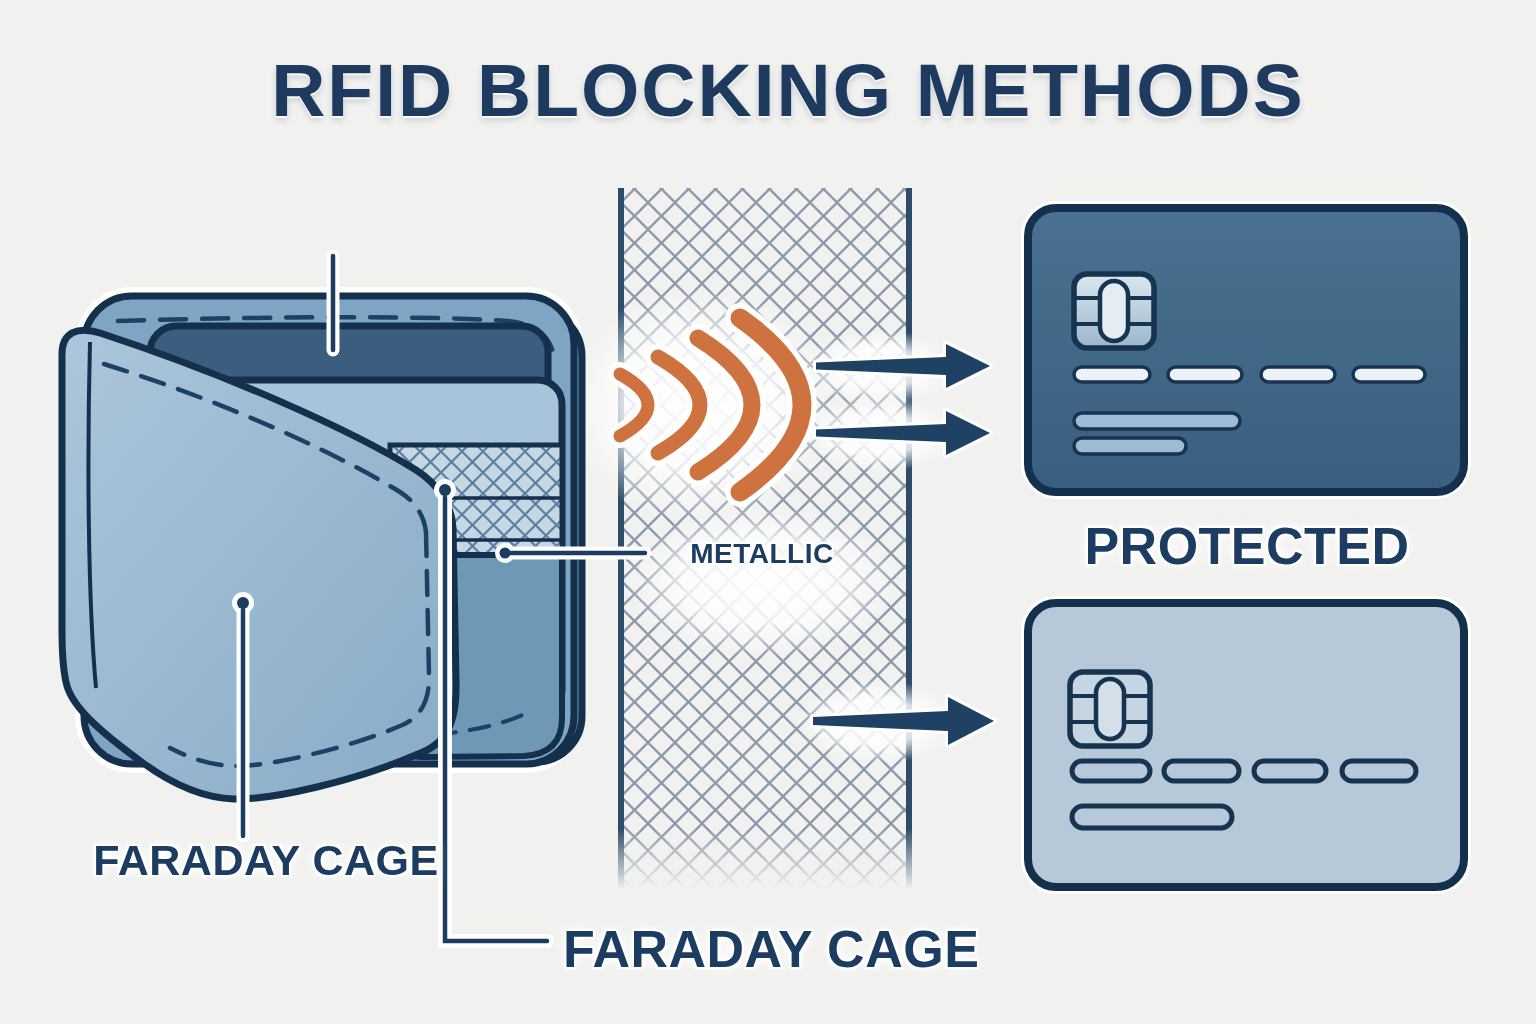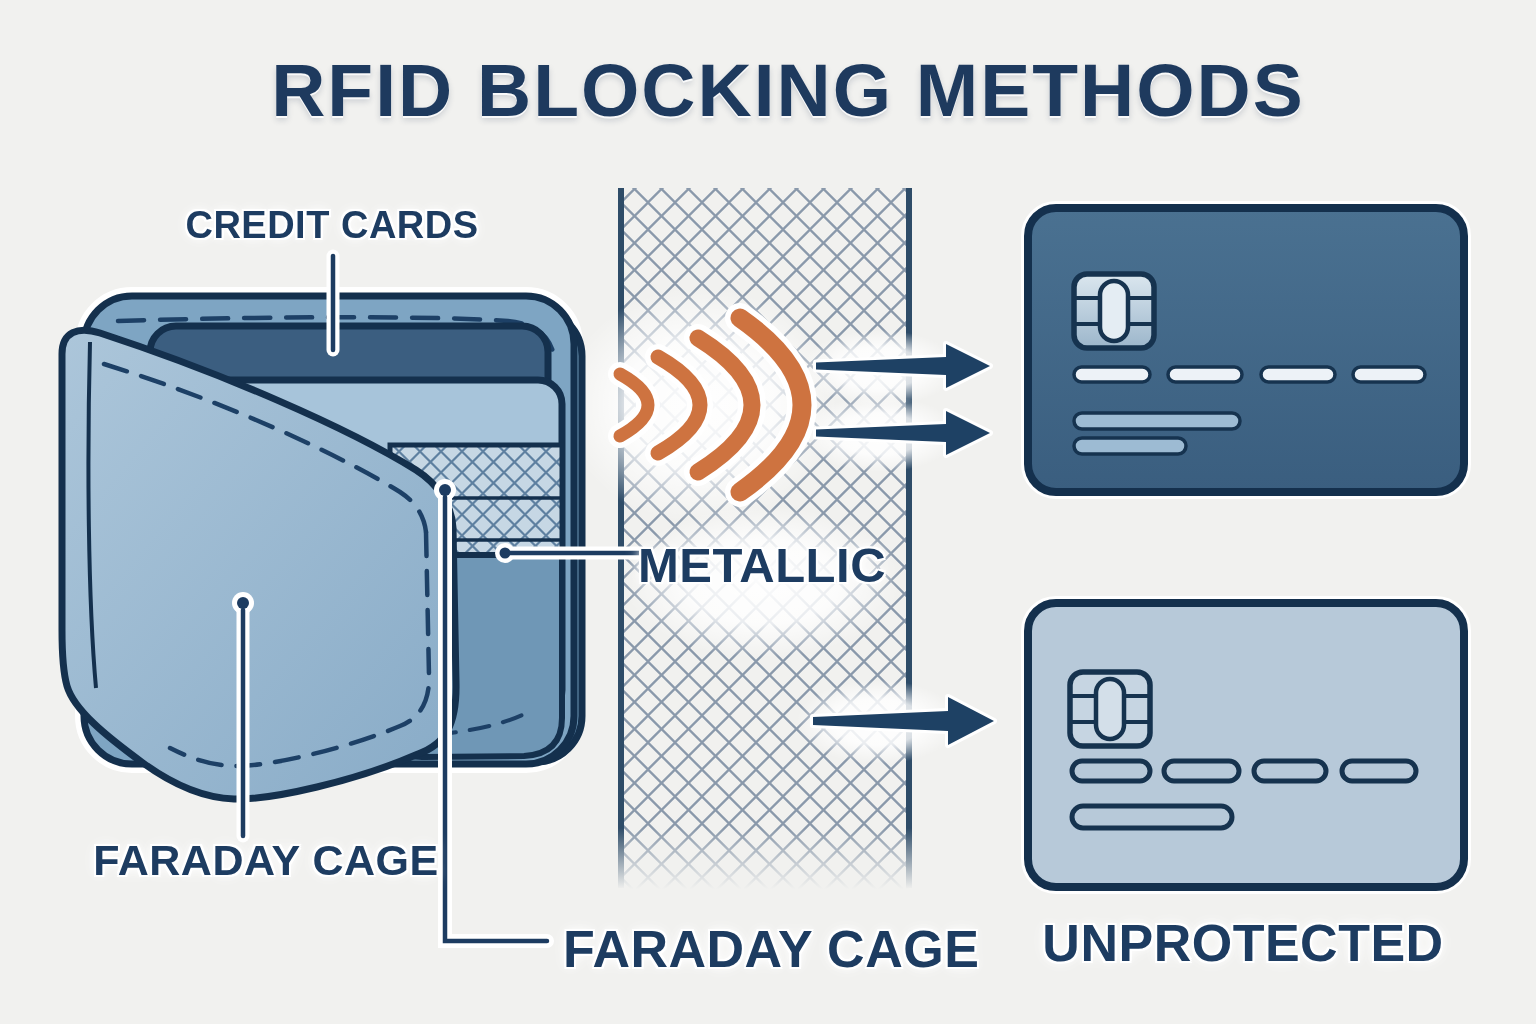--- a/index.html
+++ b/index.html
@@ -18,21 +18,21 @@
     text-shadow:-2px 0 0 #fff,2px 0 0 #fff,0 -2px 0 #fff,0 2px 0 #fff,
       -2px -2px 0 #fff,2px 2px 0 #fff,-2px 2px 0 #fff,2px -2px 0 #fff,
       0 0 10px #fff,0 0 16px #fff;
   }
   .title{
     left:50%;top:48px;transform:translateX(-50%);
     font-size:75px;letter-spacing:2px;color:#1e3a5e;
     text-shadow:0 2px 0 rgba(255,255,255,.85),0 4px 6px rgba(25,45,75,.18);
   }
   .credit-cards{left:332px;top:204px;transform:translateX(-50%);font-size:38px;}
-  .metallic{left:762px;top:538px;transform:translateX(-50%);font-size:49px;text-align:center;}
+  .metallic{left:762px;top:538px;transform:translateX(-50%);font-size:28px;text-align:center;}
   .fc-wallet{left:266px;top:836px;transform:translateX(-50%);font-size:43px;text-align:center;}
   .fc-main{left:563px;top:920px;font-size:52px;}
   .protected{left:1247px;top:517px;transform:translateX(-50%);font-size:52px;}
   .unprotected{left:1243px;top:914px;transform:translateX(-50%);font-size:52px;}
   .lbl span{display:block;}
 </style>
 </head>
 <body>
 
 <div class="canvas">
@@ -187,28 +187,27 @@
         <rect x="1164" y="761" width="75" height="20" rx="10"></rect>
         <rect x="1254" y="761" width="72" height="20" rx="10"></rect>
         <rect x="1342" y="761" width="74" height="20" rx="10"></rect>
       </g>
       <rect x="1072" y="806" width="160" height="22" rx="11" fill="#b7c9d9" stroke="#16334f" stroke-width="5"></rect>
     </g>
   </svg>
 
   <div class="lbl title">RFID BLOCKING METHODS</div>
 
-  <div class="lbl credit-cards halo">CREDIT CARDS</div>
 
   <div class="lbl metallic halo">
     <span>METALLIC</span>
   </div>
 
   <div class="lbl fc-wallet halo">
     <span>FARADAY CAGE</span>
   </div>
 
   <div class="lbl fc-main halo">FARADAY CAGE</div>
 
-
-  <div class="lbl unprotected halo">UNPROTECTED</div>
+  <div class="lbl protected halo">PROTECTED</div>
+
 
 </div>
 
 </body></html>

